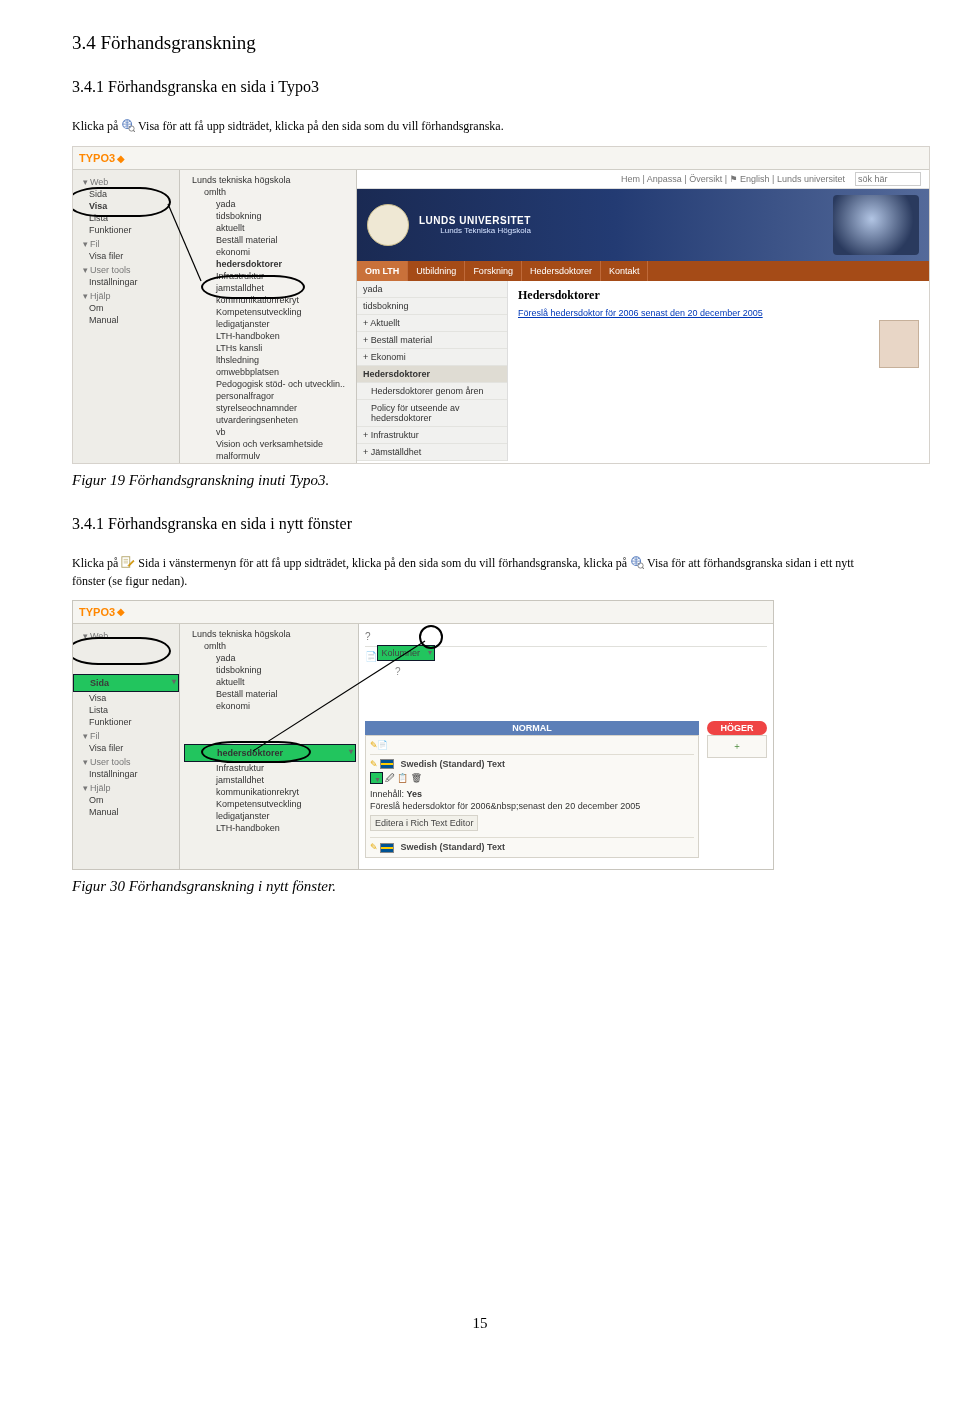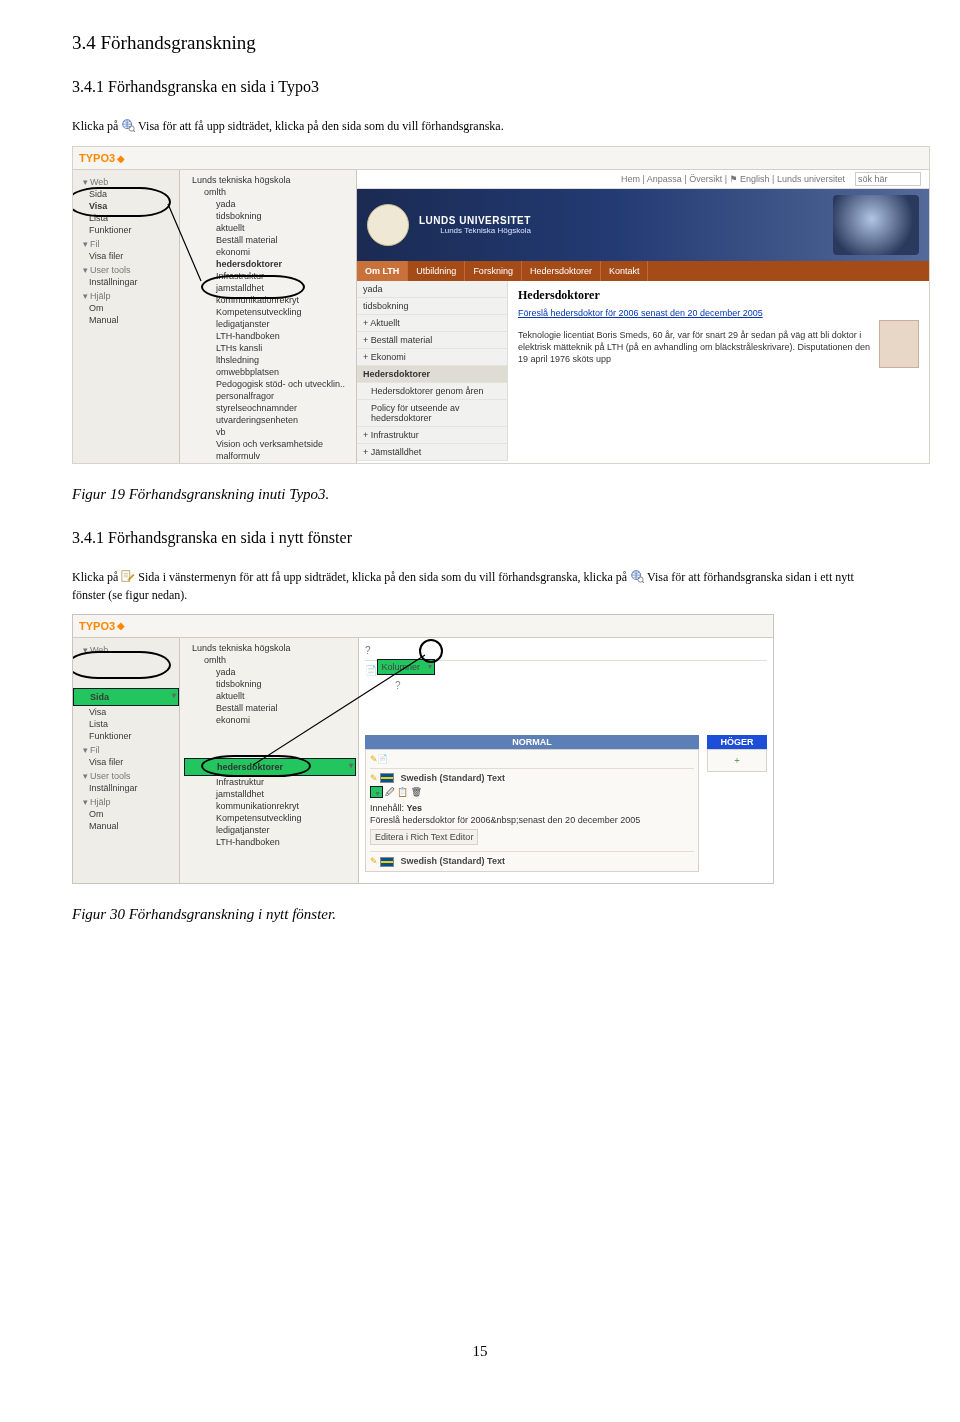--- a/index.html
+++ b/index.html
@@ -22,21 +22,21 @@
     margin: 0 0 22px 0;
   }
   p.body {
     font-size: 12px;
     line-height: 1.35;
     margin: 0 0 10px 0;
   }
   .figcap {
     font-style: italic;
     font-size: 15px;
-    margin: 22px 0 26px 0;
+    margin: 8px 0 26px 0;
   }
   .icon {
     display: inline-block;
     vertical-align: -2px;
   }
   .screenshot {
     margin-top: 8px;
   }
 
   
@@ -337,21 +337,21 @@
   }
   .ss2 .panelhdr {
     background: #5c7fb8;
     color: #fff;
     font-size: 9px;
     font-weight: bold;
     padding: 2px 6px;
     text-align: center;
     margin-top: 36px;
   }
-  .ss2 .side .panelhdr { background: #1d4ed8; }
+  .ss2 .side .panelhdr { background: #ef4444; border-radius: 7px; }
   .ss2 .pbody2 {
     border: 1px solid #d6d3ca;
     padding: 4px;
     font-size: 9px;
     background: #faf9f5;
   }
   .ss2 .flag {
     display: inline-block; width: 12px; height: 8px;
     background: linear-gradient(to bottom, #005293 0 33%, #ffcd00 33% 66%, #005293 66% 100%);
     margin-right: 4px; vertical-align: middle; border: 1px solid #888;
@@ -483,21 +483,20 @@
           <div class="pli sel">Hedersdoktorer</div>
           <div class="pli" style="padding-left:14px">Hedersdoktorer genom åren</div>
           <div class="pli" style="padding-left:14px">Policy för utseende av hedersdoktorer</div>
           <div class="pli">+ <span>Infrastruktur</span></div>
           <div class="pli">+ <span>Jämställdhet</span></div>
         </div>
         <div class="article">
           <h4>Hedersdoktorer</h4>
           <div class="alink">Föreslå hedersdoktor för 2006 senast den 20 december 2005</div>
           <div class="portrait"></div>
-          <p>Teknologie licentiat Boris Smeds, 60 år, var för snart 29 år sedan på väg att bli doktor i elektrisk mätteknik på LTH (på en avhandling om bläckstråleskrivare). Disputationen den 19 april 1976 sköts upp</p>
         </div>
       </div>
     </div>
   </div>
 
   <div class="circle1"></div>
   <div class="circle2"></div>
   <svg class="connector">
     <line x1="95" y1="57" x2="128" y2="134" stroke="#000" stroke-width="1.2"></line>
   </svg>

